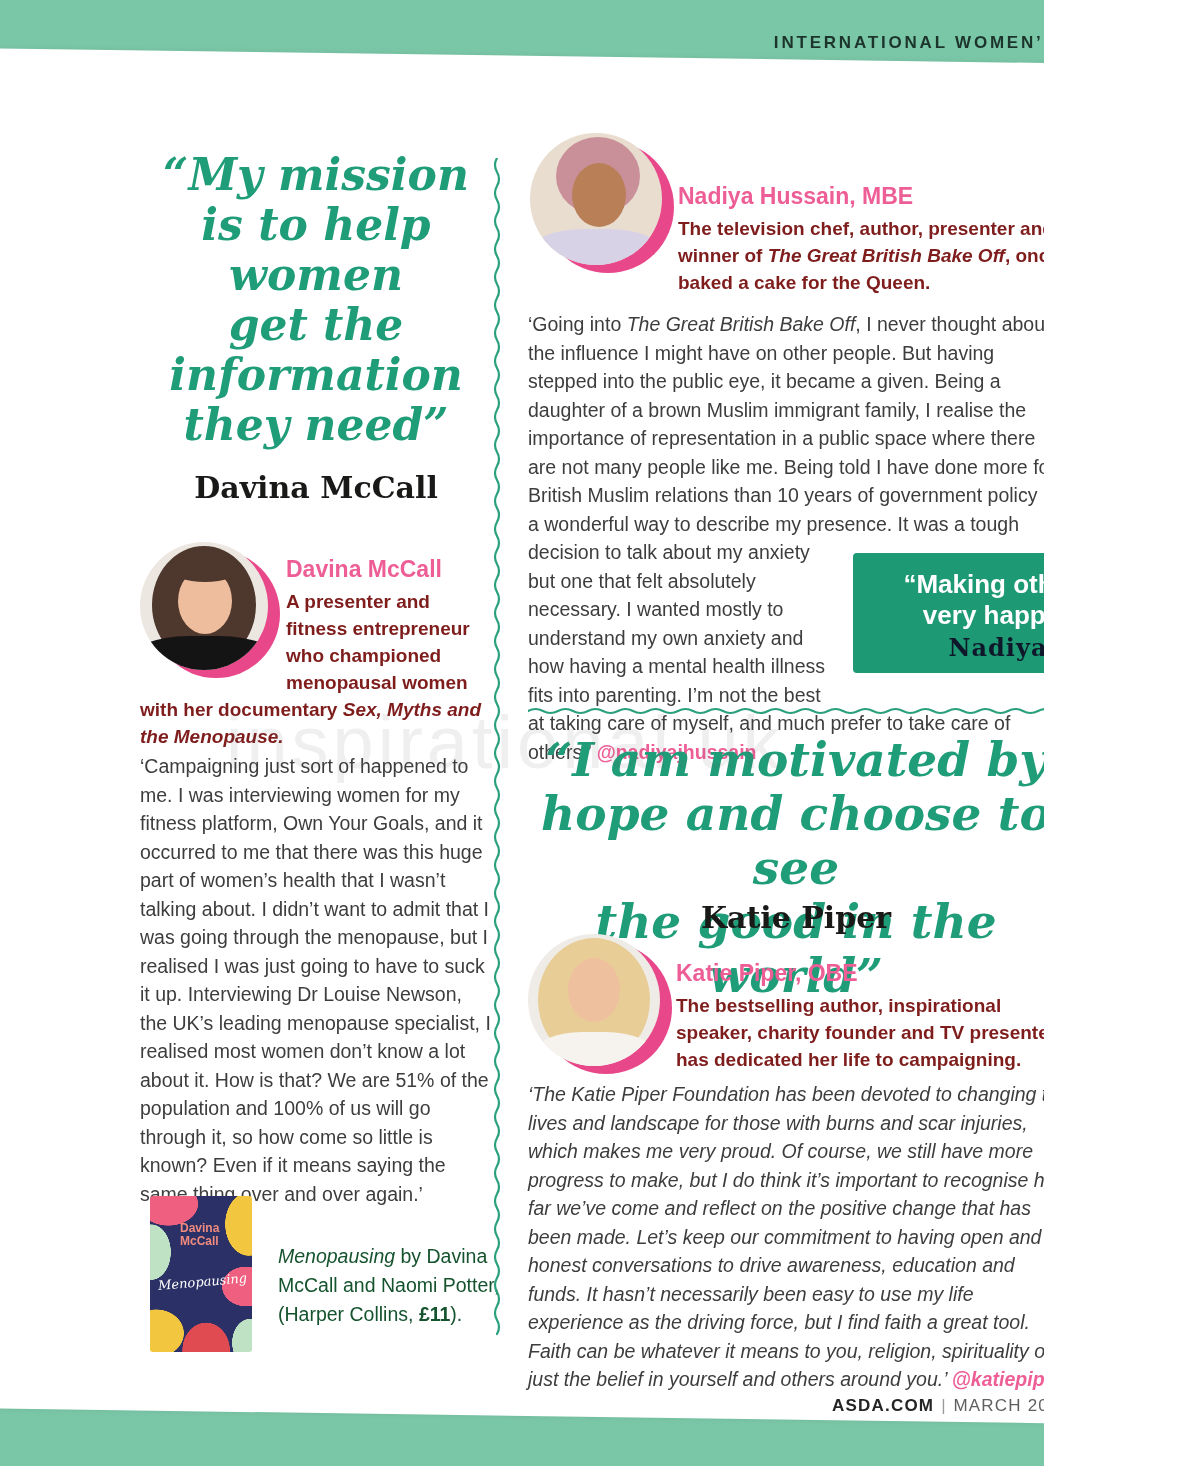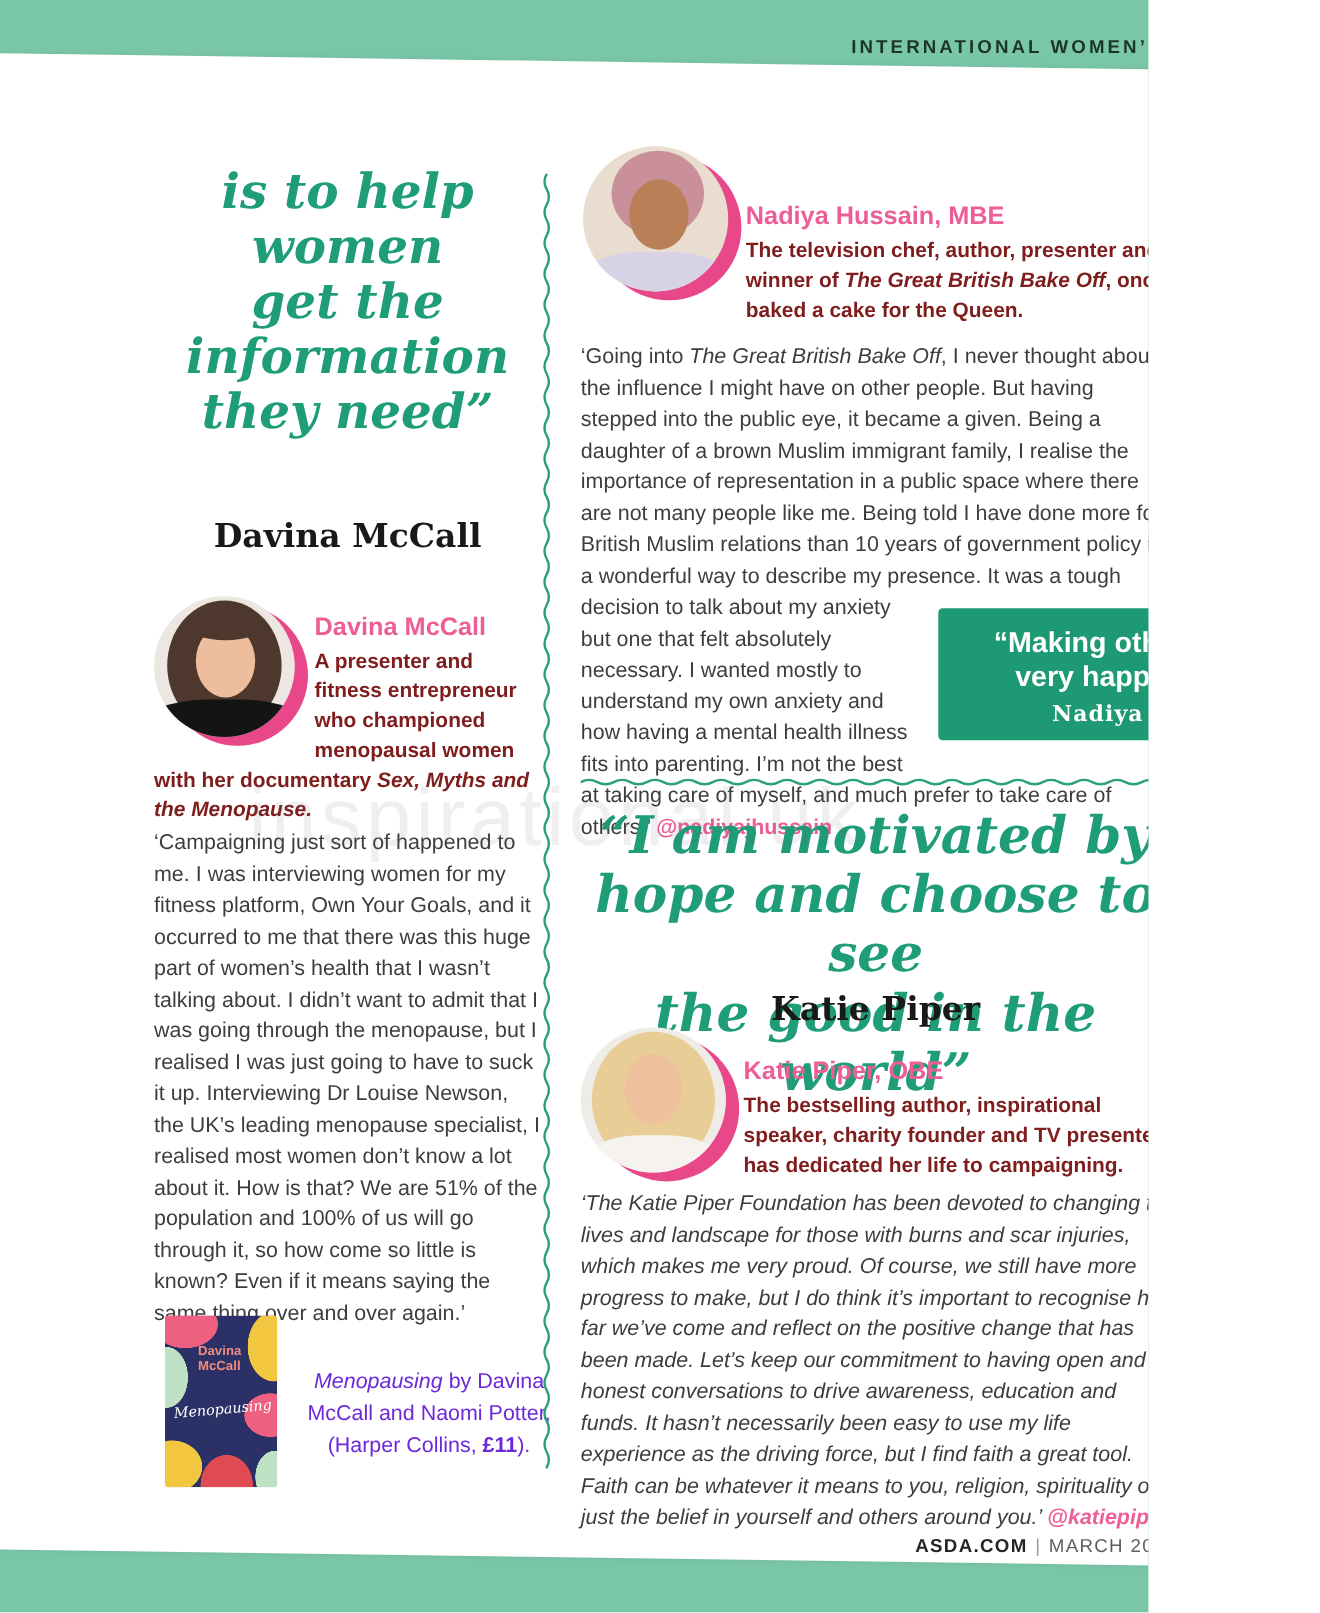--- a/index.html
+++ b/index.html
@@ -63,22 +63,22 @@
   .seg-i{font-style:italic;}
   .seg-b{font-weight:bold;}
   .seg-pink{color:#ee5e96;font-weight:bold;}
 
   
   .bubble-spacer{float:right;width:0;height:243px;}
   .speech-bubble{float:right;clear:right;position:relative;width:258px;
                  margin:0 -78px 10px 12px;background:#1d9a73;border-radius:4px;
                  padding:16px 16px 10px;text-align:center;}
   .bubble-quote{color:#ffffff;font-weight:bold;font-size:26px;line-height:31px;}
-  .bubble-attrib{font-family:"DejaVu Serif",serif;font-weight:bold;font-size:20px;
-                 color:#ffffff;margin-top:3px;letter-spacing:1px;}
+  .bubble-attrib{font-family:"DejaVu Serif",serif;font-weight:bold;font-size:24px;
+                 color:#0f172a;margin-top:3px;letter-spacing:1px;}
   .bubble-tail{position:absolute;right:-60px;bottom:-4px;}
 
   
   .wave-v{position:absolute;left:490px;top:158px;}
   .wave-h{position:absolute;left:528px;top:704px;}
   svg[data-wave] path{stroke:#2aa07d;stroke-width:2.2;fill:none;stroke-linecap:round;}
 
   
   .book-row{position:absolute;left:150px;top:1196px;width:352px;}
   .book-cover{float:left;width:102px;height:156px;margin-right:26px;border-radius:3px;overflow:hidden;
@@ -87,21 +87,21 @@
       radial-gradient(ellipse 24px 32px at 97% 18%, #f2c63e 98%, transparent),
       radial-gradient(ellipse 20px 28px at 1% 36%, #bfe2c4 98%, transparent),
       radial-gradient(ellipse 24px 20px at 94% 58%, #ef5f7f 98%, transparent),
       radial-gradient(ellipse 28px 24px at 6% 88%, #f2c63e 98%, transparent),
       radial-gradient(ellipse 24px 28px at 55% 99%, #e04b52 98%, transparent),
       radial-gradient(ellipse 18px 24px at 98% 94%, #bfe2c4 98%, transparent),
       #2b3166;}
   .cover-author{color:#f08b7e;font-weight:bold;font-size:12px;line-height:13px;margin:26px 0 0 30px;width:52px;}
   .cover-title{color:#ffffff;font-style:italic;font-size:13px;margin:26px 0 0 8px;
                transform:rotate(-5deg);font-family:"DejaVu Serif",serif;white-space:nowrap;}
-  .book-caption{margin-left:60px;padding-top:46px;font-size:19.5px;line-height:29px;color:#6d28d9;text-align:center;}
+  .book-caption{margin-left:60px;padding-top:46px;font-size:19.5px;line-height:29px;color:#14532d;}
 
   
   .watermark{position:absolute;left:226px;top:700px;font-size:74px;letter-spacing:4px;
              color:rgba(100,100,100,0.10);z-index:6;pointer-events:none;white-space:nowrap;}
 
   
   .next-btn{position:absolute;left:1079px;top:1340px;width:33px;height:33px;border:2.5px solid #22312b;
             border-radius:50%;display:flex;align-items:center;justify-content:center;
             font-size:21px;color:#22312b;background:#ffffff;}
   .page-footer{position:absolute;top:1396px;left:0;width:1110px;text-align:right;font-size:17px;
@@ -114,20 +114,21 @@
 </head>
 <body>
 
 <div class="stage">
   <div class="page-sheet"></div>
 
   <div class="content">
     <div class="page-header">INTERNATIONAL WOMEN’S DAY</div>
 
     <div class="big-quote quote-davina">
+        <div>“My mission</div>
         <div>is to help</div>
         <div>women</div>
         <div>get the</div>
         <div>information</div>
         <div>they need”</div>
       </div>
     <div class="quote-attrib attrib-davina">Davina McCall</div>
 
     <div class="profile profile-davina">
       <div class="avatar-wrap">

